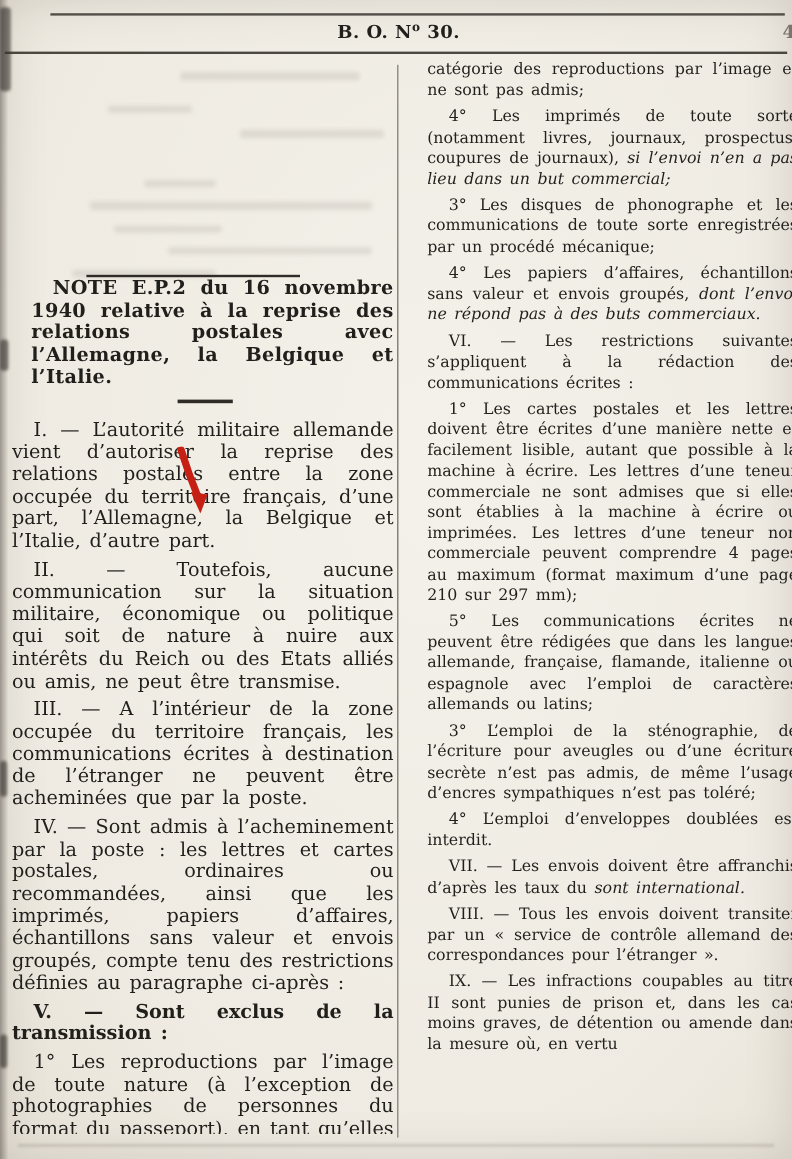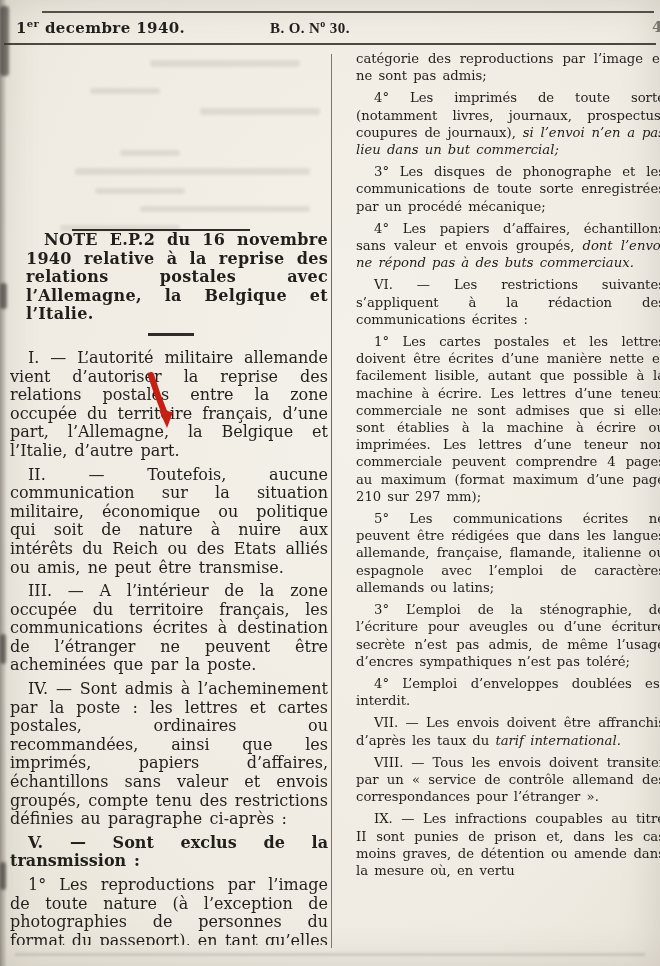--- a/index.html
+++ b/index.html
@@ -21,21 +21,21 @@
   .blob1{left:0;top:6px;width:9px;height:70px;}
   .blob2{left:0;top:283px;width:7px;height:26px;}
   .blob3{left:0;top:634px;width:6px;height:30px;}
   .blob4{left:0;top:862px;width:6px;height:28px;}
   
   .rule{position:absolute;background:#39362f;}
   .rule-top{left:42px;top:11px;width:612px;height:2px;opacity:.85;}
   .rule-mid{left:4px;top:43px;width:652px;height:2px;opacity:.9;}
   .hdr{position:absolute;top:18px;font-weight:bold;font-size:15px;letter-spacing:.4px;}
   .hdr-date{left:16px;}
-  .hdr-bo{left:270px;font-family:Liberation Serif, serif;}
+  .hdr-bo{left:281px;}
   .hdr-page{left:620px;color:#7a766d;font-weight:bold;margin-left:32px;}
   sup{font-size:10px;}
   
   .col-divider{position:absolute;left:331px;top:54px;width:1px;height:894px;
     background:linear-gradient(180deg,#6b655c 0%,#514c44 30%,#5a544b 70%,#6b655c 100%);opacity:.85;}
   
   .col{position:absolute;text-align:justify;overflow:hidden;}
   .col-left{left:10px;top:41px;width:318px;height:904px;
     font-size:16px;line-height:18.6px;word-spacing:2.2px;}
   .col-right{left:356px;top:50px;width:309px;height:910px;
@@ -71,21 +71,20 @@
 
   <div class="left-edge"></div>
   <div class="edge-blob blob1"></div>
   <div class="edge-blob blob2"></div>
   <div class="edge-blob blob3"></div>
   <div class="edge-blob blob4"></div>
 
   <div class="rule rule-top"></div>
   <div class="rule rule-mid"></div>
 
-  <div class="hdr hdr-date"><span>1</span><sup>er</sup><span> decembre 1940.</span></div>
   <div class="hdr hdr-bo"><span>B. O. N</span><sup>o</sup><span> 30.</span></div>
   <div class="hdr hdr-page">461</div>
 
   <div class="col-divider"></div>
 
   <div class="bleed b1"></div>
   <div class="bleed b2"></div>
   <div class="bleed b3"></div>
   <div class="bleed b4"></div>
   <div class="bleed b5"></div>
@@ -109,21 +108,21 @@
   <div class="col col-right">
     <p class="para no-indent"><span>catégorie des reproductions par l’image et ne sont pas admis;</span></p>
     <p class="para"><span>4° Les imprimés de toute sorte (notamment livres, journaux, prospectus, coupures de journaux), </span><span class="it">si l’envoi n’en a pas lieu dans un but commercial;</span></p>
     <p class="para"><span>3° Les disques de phonographe et les communications de toute sorte enregistrées par un procédé mécanique;</span></p>
     <p class="para"><span>4° Les papiers d’affaires, échantillons sans valeur et envois groupés, </span><span class="it">dont l’envoi ne répond pas à des buts commerciaux.</span></p>
     <p class="para"><span>VI. — Les restrictions suivantes s’appliquent à la rédaction des communications écrites :</span></p>
     <p class="para"><span>1° Les cartes postales et les lettres doivent être écrites d’une manière nette et facilement lisible, autant que possible à la machine à écrire. Les lettres d’une teneur commerciale ne sont admises que si elles sont établies à la machine à écrire ou imprimées. Les lettres d’une teneur non commerciale peuvent comprendre 4 pages au maximum (format maximum d’une page 210 sur 297 mm);</span></p>
     <p class="para"><span>5° Les communications écrites ne peuvent être rédigées que dans les langues allemande, française, flamande, italienne ou espagnole avec l’emploi de caractères allemands ou latins;</span></p>
     <p class="para"><span>3° L’emploi de la sténographie, de l’écriture pour aveugles ou d’une écriture secrète n’est pas admis, de même l’usage d’encres sympathiques n’est pas toléré;</span></p>
     <p class="para"><span>4° L’emploi d’enveloppes doublées est interdit.</span></p>
-    <p class="para"><span>VII. — Les envois doivent être affranchis d’après les taux du </span><span class="it">tarif international.</span></p>
+    <p class="para"><span>VII. — Les envois doivent être affranchis d’après les taux du </span><span class="it">sont international.</span></p>
     <p class="para"><span>VIII. — Tous les envois doivent transiter par un « service de contrôle allemand des correspondances pour l’étranger ».</span></p>
     <p class="para"><span>IX. — Les infractions coupables au titre II sont punies de prison et, dans les cas moins graves, de détention ou amende dans la mesure où, en vertu</span></p>
   </div>
 
   <svg class="red-arrow" viewBox="0 0 40 62">
     <path d="M9,3 C 13,16 18,30 23,42" fill="none" stroke-width="6" stroke-linecap="round" stroke="#c62015"></path>
     <path d="M7,2 C 11,14 15,25 19,34" fill="none" stroke-width="3" stroke-linecap="round" opacity="0.8" stroke="#c62015"></path>
     <polygon points="17,38 31,40 25,56" fill="#c62015"></polygon>
   </svg>
 

